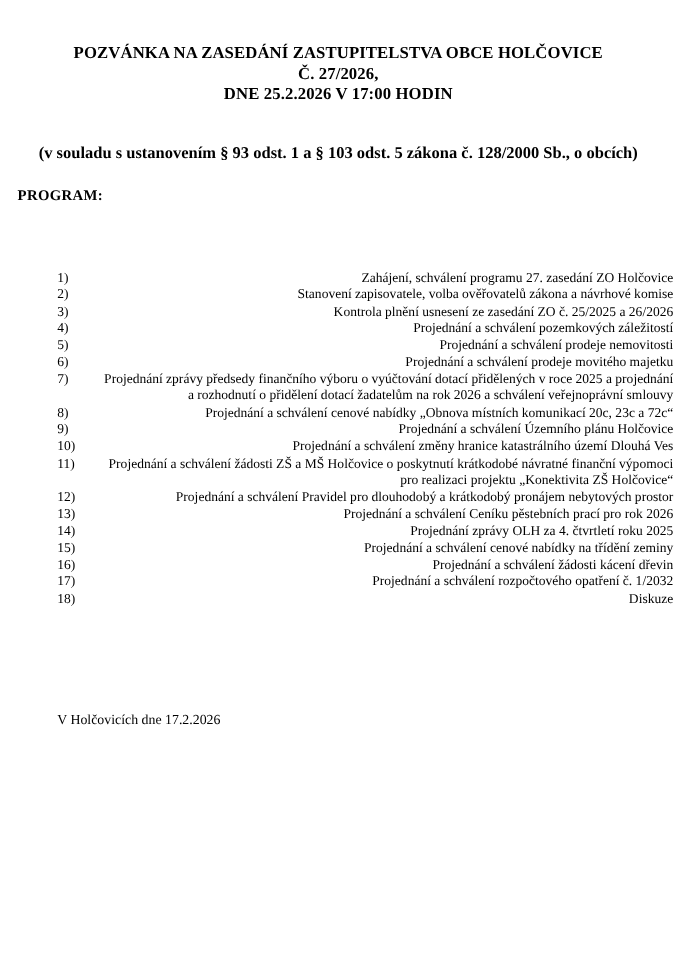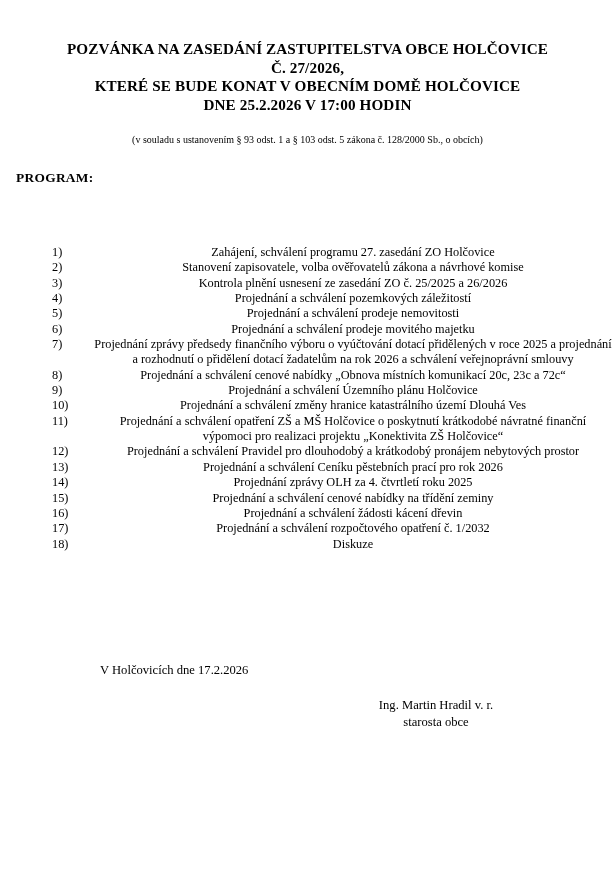--- a/index.html
+++ b/index.html
@@ -38,23 +38,24 @@
     white-space: nowrap;
   }
 
   
   .legal-note {
     position: absolute;
     left: 0;
     top: 133px;
     width: 615px;
     text-align: center;
-    font-size: 10px;
+    font-size: 15px;
     line-height: 14px;
     white-space: nowrap;
+    font-weight: bold;
   }
 
   
   .program-label {
     position: absolute;
     left: 16px;
     top: 170px;
     font-size: 13.4px;
     font-weight: bold;
     letter-spacing: 0.3px;
@@ -73,52 +74,50 @@
     font-size: 12.3px;
     line-height: 15.35px;
   }
   .agenda-num {
     flex: 0 0 auto;
     width: 42px;
     text-align: left;
   }
   .agenda-text {
     flex: 1 1 auto;
-    text-align: center;
+    text-align: right;
     font-family: Liberation Serif, serif;
   }
 
   
   .place-date {
     position: absolute;
     left: 52px;
-    top: 662px;
+    top: 646px;
     font-size: 12.6px;
     line-height: 16px;
-    margin-left: 48px;
   }
   .signature {
     position: absolute;
     left: 340px;
     top: 697px;
     width: 192px;
     text-align: center;
     font-size: 12.6px;
     line-height: 16.5px;
   }
 </style>
 </head>
 <body>
 
 <div class="page">
 
   <div class="heading">
     <div class="heading-line">POZVÁNKA NA ZASEDÁNÍ ZASTUPITELSTVA OBCE HOLČOVICE</div>
     <div class="heading-line">Č. 27/2026,</div>
-    <div class="heading-line">KTERÉ SE BUDE KONAT V OBECNÍM DOMĚ HOLČOVICE</div>
     <div class="heading-line">DNE 25.2.2026 V 17:00 HODIN</div>
   </div>
 
   <div class="legal-note">(v souladu s ustanovením § 93 odst. 1 a § 103 odst. 5 zákona č. 128/2000 Sb., o obcích)</div>
 
   <div class="program-label">PROGRAM:</div>
 
   <div class="agenda">
       <div class="agenda-item">
         <div class="agenda-num">1)</div>
@@ -155,21 +154,21 @@
       <div class="agenda-item">
         <div class="agenda-num">9)</div>
         <div class="agenda-text">Projednání a schválení Územního plánu Holčovice</div>
       </div>
       <div class="agenda-item">
         <div class="agenda-num">10)</div>
         <div class="agenda-text">Projednání a schválení změny hranice katastrálního území Dlouhá Ves</div>
       </div>
       <div class="agenda-item">
         <div class="agenda-num">11)</div>
-        <div class="agenda-text">Projednání a schválení opatření ZŠ a MŠ Holčovice o poskytnutí krátkodobé návratné finanční výpomoci pro realizaci projektu „Konektivita ZŠ Holčovice“</div>
+        <div class="agenda-text">Projednání a schválení žádosti ZŠ a MŠ Holčovice o poskytnutí krátkodobé návratné finanční výpomoci pro realizaci projektu „Konektivita ZŠ Holčovice“</div>
       </div>
       <div class="agenda-item">
         <div class="agenda-num">12)</div>
         <div class="agenda-text">Projednání a schválení Pravidel pro dlouhodobý a krátkodobý pronájem nebytových prostor</div>
       </div>
       <div class="agenda-item">
         <div class="agenda-num">13)</div>
         <div class="agenda-text">Projednání a schválení Ceníku pěstebních prací pro rok 2026</div>
       </div>
       <div class="agenda-item">
@@ -189,18 +188,14 @@
         <div class="agenda-text">Projednání a schválení rozpočtového opatření č. 1/2032</div>
       </div>
       <div class="agenda-item">
         <div class="agenda-num">18)</div>
         <div class="agenda-text">Diskuze</div>
       </div>
     </div>
 
   <div class="place-date">V Holčovicích dne 17.2.2026</div>
 
-  <div class="signature">
-    <div>Ing. Martin Hradil v. r.</div>
-    <div>starosta obce</div>
-  </div>
 
 </div>
 
 </body></html>

